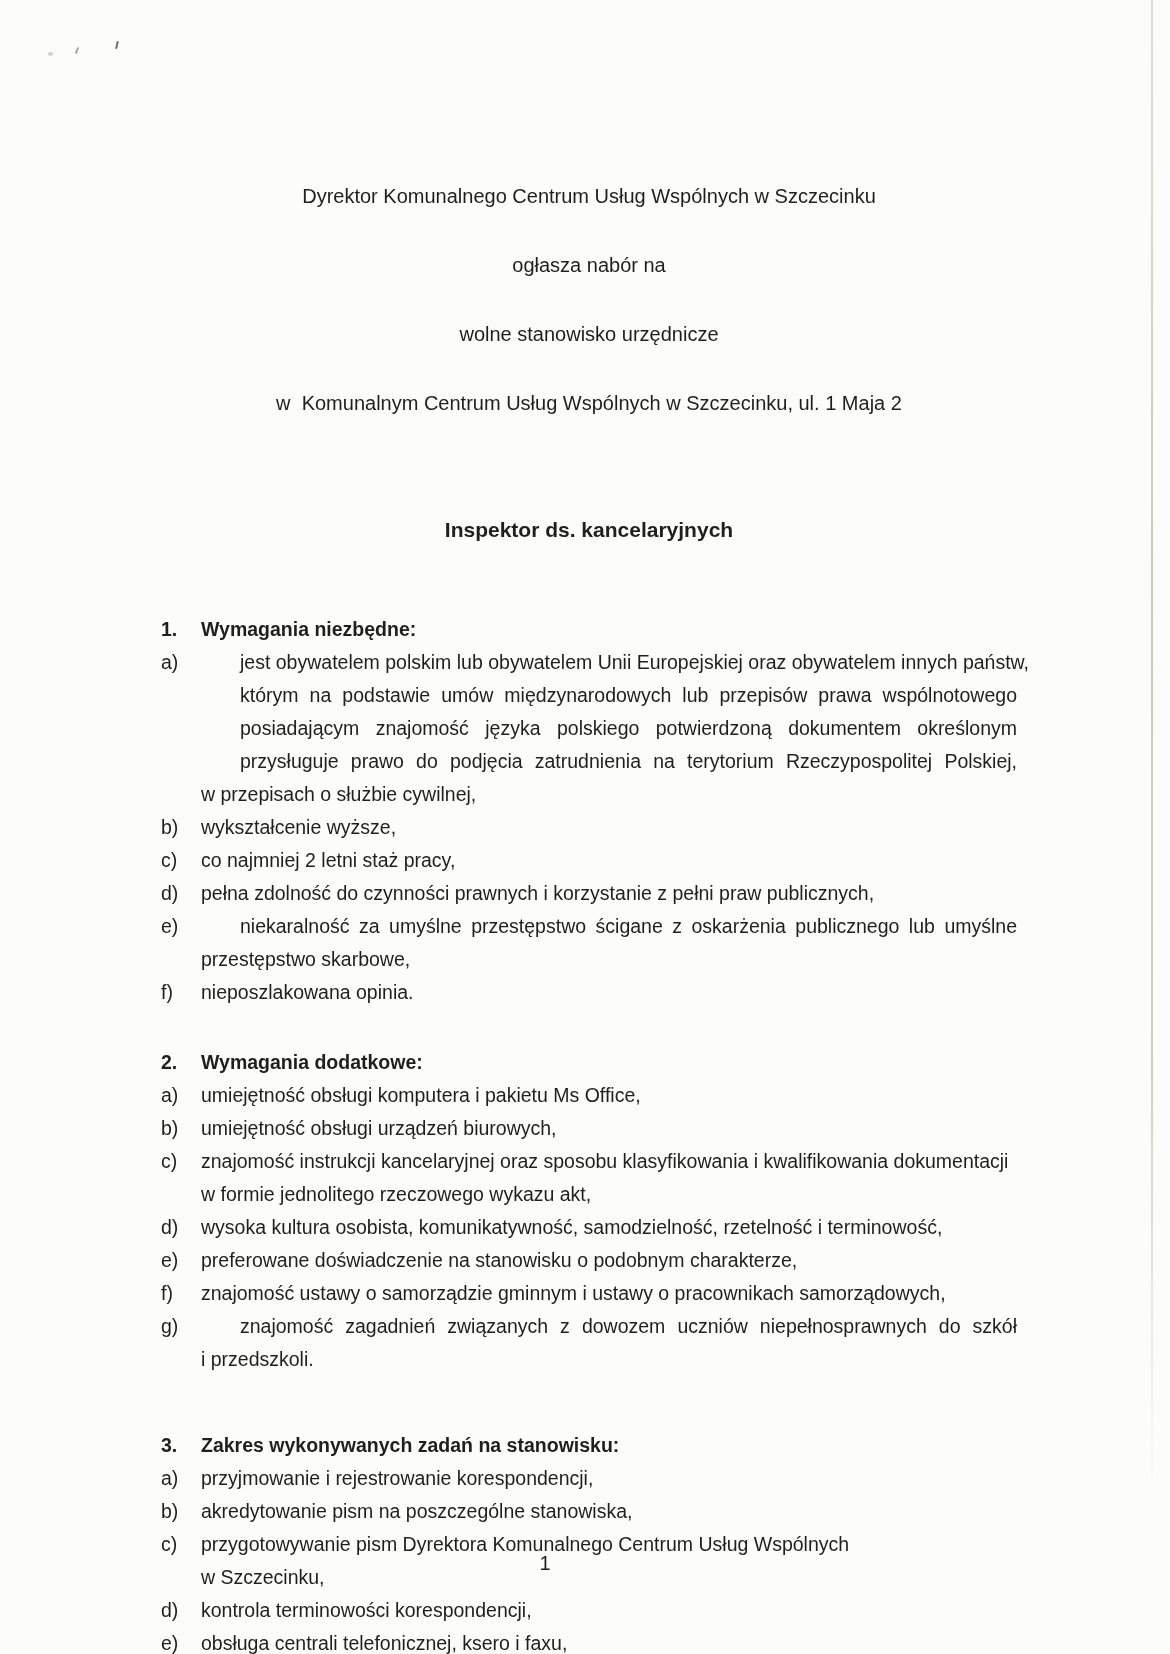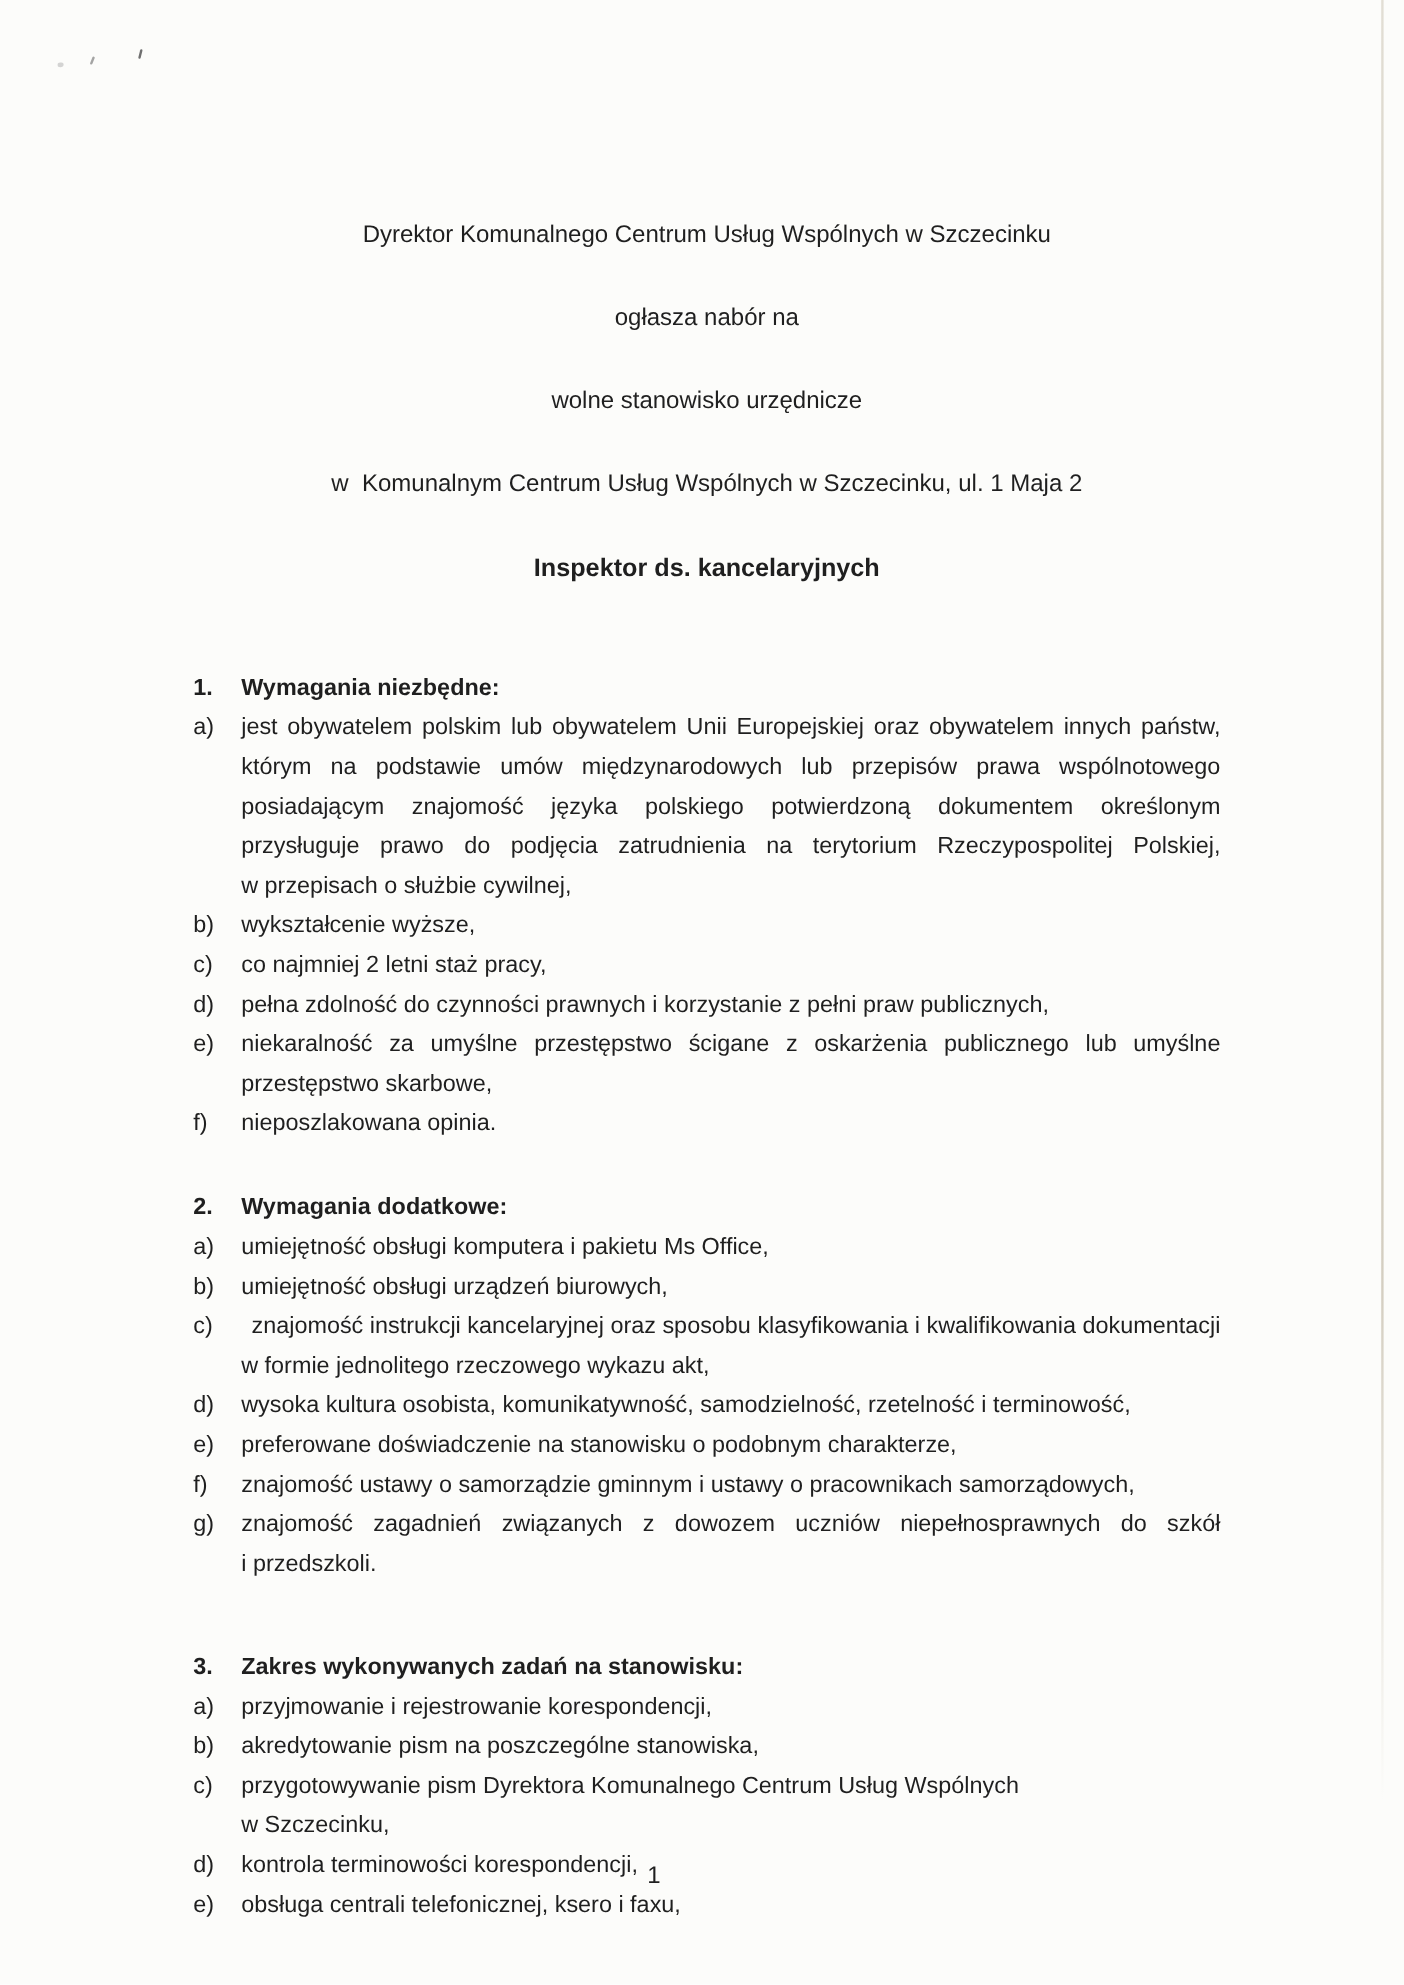--- a/index.html
+++ b/index.html
@@ -25,39 +25,39 @@
   .speck { position:absolute; }
   .speck.s1 { left:48px;  top:52px; width:5px; height:4px; background:#b3b3b3; border-radius:50% 40% 60% 50%; opacity:.55; }
   .speck.s2 { left:76px;  top:47px; width:2px; height:7px; background:#8d8d8d; transform:rotate(22deg); border-radius:2px; opacity:.8; }
   .speck.s3 { left:116px; top:41px; width:2px; height:8px; background:#6f6f6f; transform:rotate(14deg); border-radius:2px; }
 
   .content { margin-left:141px; width:856px; font-size:19.5px; line-height:33px; }
 
   .doc-header { padding-top:139px; text-align:center; font-size:20px; line-height:23px; white-space:pre-wrap; }
   .doc-header .hline { display:block; }
 
-  .position-block { text-align:center; }
+  .position-block { margin-top:56px; text-align:center; }
   .position-title { font-size:21px; font-weight:bold; line-height:26px; }
   .position-sub   { font-size:16px; line-height:22px; }
 
   .section.sec1 { margin-top:70px; }
   .section.sec2 { margin-top:37px; }
   .section.sec3 { margin-top:53px; }
 
   .sec-head { display:flex; font-weight:bold; }
   .sec-head .num { width:40px; flex:none; }
 
   .item { display:flex; }
   .item .lbl { width:40px; flex:none; }
   .item .txt { flex:1; min-width:0; }
 
   
   .line  { display:block; }
-  .nowrap{ white-space:nowrap;text-align:right; }
-  .jline { display:block; text-align:justify; text-align-last:justify; white-space:nowrap; }
+  .nowrap{ white-space:nowrap; }
+  .jline { display:block; text-align:justify; text-align-last:justify; white-space:nowrap;margin-left:39px; }
 
   .page-number {
     position:absolute; top:1550px; left:500px; width:90px;
     text-align:center; font-size:20px; line-height:26px;
   }
 </style>
 </head>
 <body>
 
 <div class="page">

